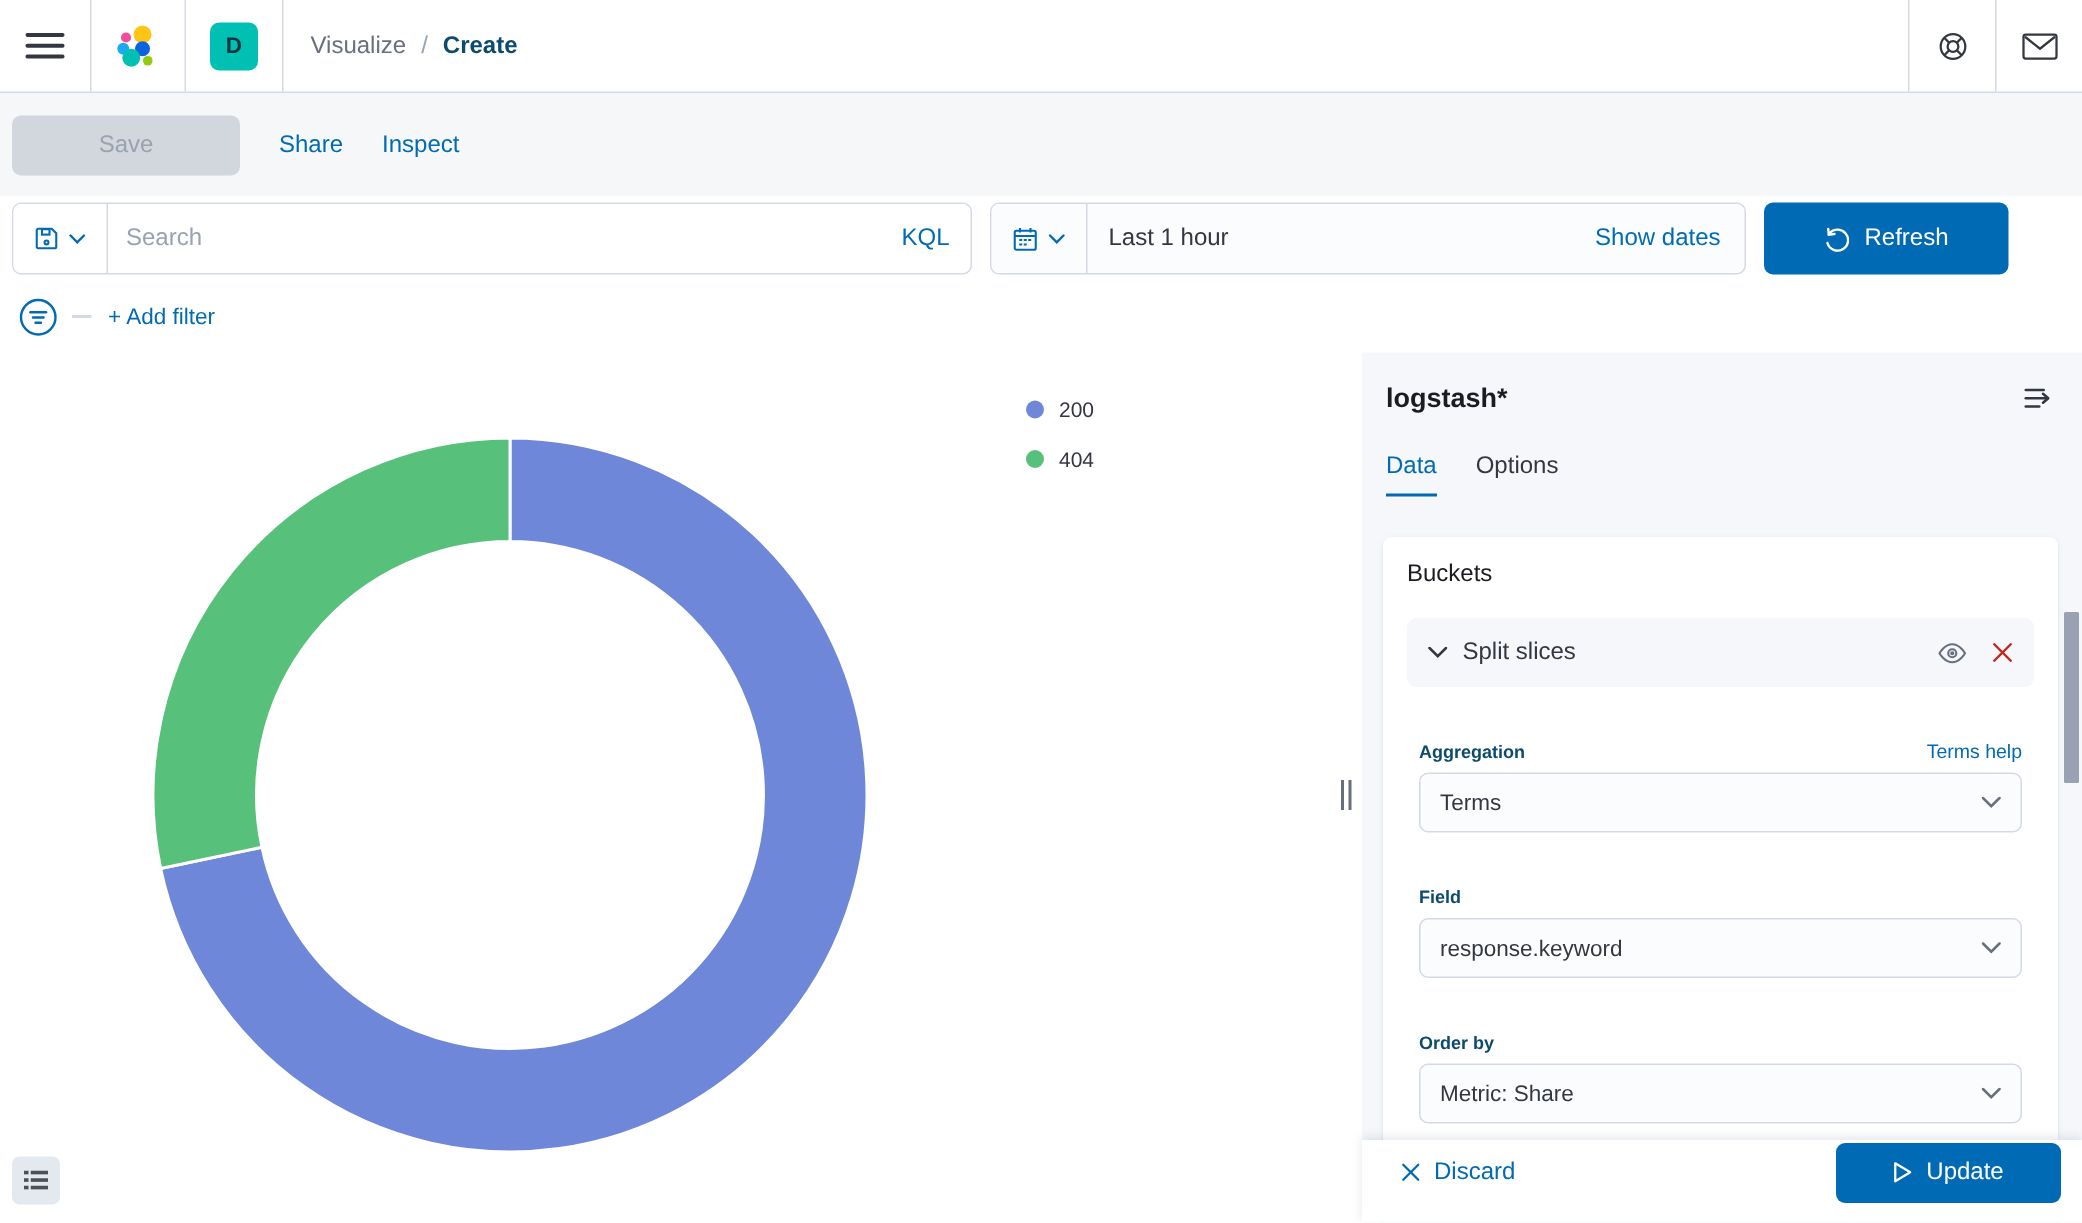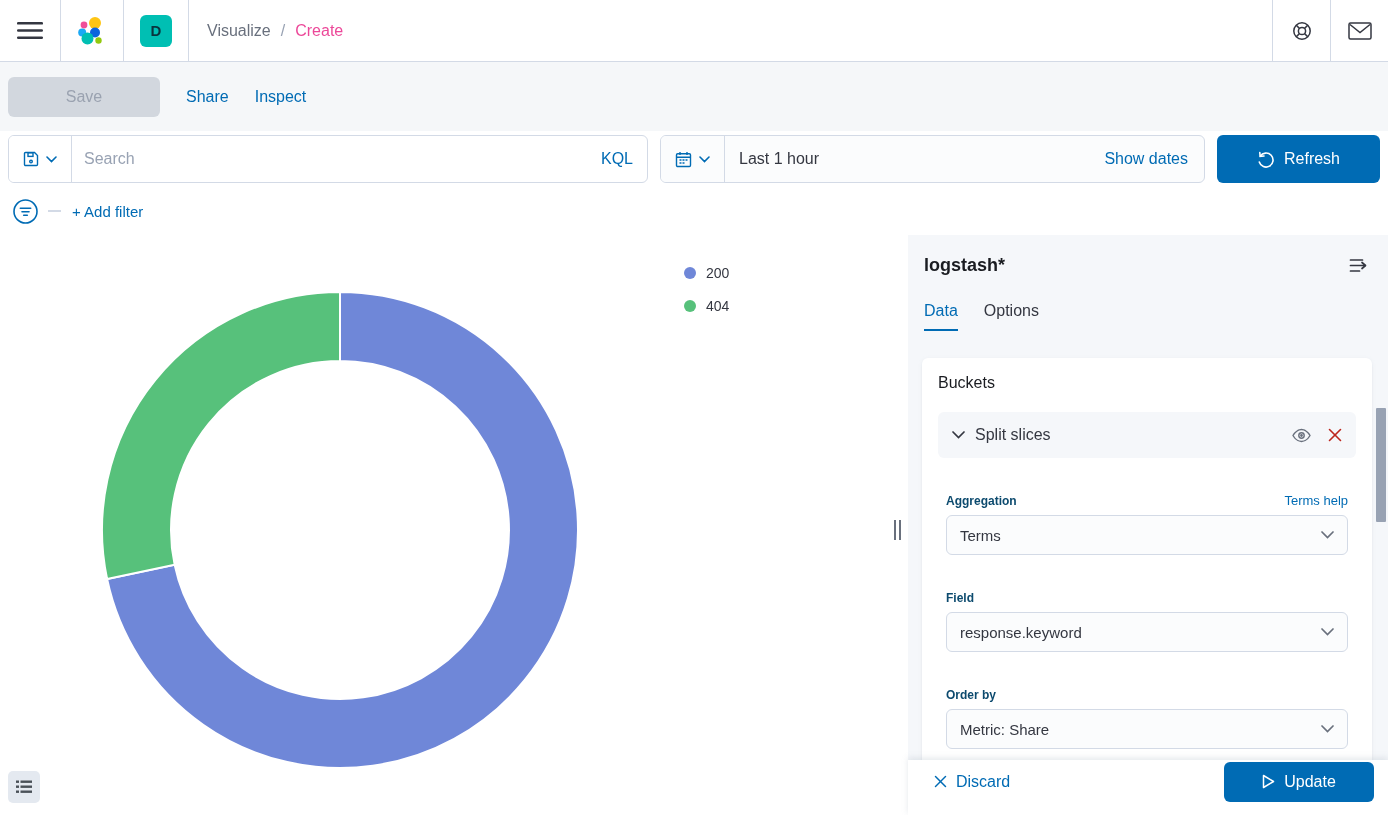--- a/index.html
+++ b/index.html
@@ -8,37 +8,37 @@
 
   
   .top-bar { height:62px; border-bottom:1px solid #D3DAE6; display:flex; align-items:stretch; background:#fff; }
   .tb-group { display:flex; align-items:center; }
   .tb-sec { display:flex; align-items:center; justify-content:center; padding:0 16px; height:100%; cursor:pointer; }
   .tb-divider { width:1px; background:#D3DAE6; height:100%; }
   .badge-d { width:32px; height:32px; border-radius:6px; background:#00BFB3; color:#09343d; font-weight:700; font-size:15px; display:flex; align-items:center; justify-content:center; }
   .breadcrumb { display:flex; align-items:center; gap:10px; margin-left:18px; font-size:16px; }
   .crumb-inactive { color:#69707D; cursor:pointer; }
   .crumb-sep { color:#98A2B3; }
-  .crumb-active { color:#ec4899; font-weight:400; }
+  .crumb-active { color:#0c4a6e; font-weight:700; }
   .tb-right { margin-left:auto; display:flex; align-items:stretch; }
   .tb-icon-btn { width:57px; display:flex; align-items:center; justify-content:center; cursor:pointer; }
 
   
   .toolbar-row { height:69px; background:#F5F7F9; display:flex; align-items:center; padding:0 8px; }
   .save-btn { width:152px; height:40px; border:none; border-radius:6px; background:#d2d7de; color:#9aa2b0; font-size:16px; font-family:inherit; }
   .text-btn { margin-left:26px; color:#006BB4; font-size:16px; font-weight:500; cursor:pointer; background:none; border:none; font-family:inherit; }
 
   
   .query-row { height:56px; display:flex; align-items:center; padding:0 8px; gap:12px; background:#fff; }
   .search-control { width:640px; height:48px; border:1px solid #D3DAE6; border-radius:6px; background:#fff; display:flex; align-items:center; overflow:hidden; }
   .seg-btn { height:100%; display:flex; align-items:center; justify-content:center; gap:7px; padding:0 14px; background:#fff; border:none; border-right:1px solid #D3DAE6; cursor:pointer; }
   .search-input { flex:1; height:100%; border:none; outline:none; font-size:16px; color:#343741; padding:0 12px; font-family:inherit; }
   .search-input::placeholder { color:#98A2B3; }
   .kql-label { padding:0 14px; color:#006BB4; font-size:16px; cursor:pointer; }
-  .date-control { width:545px; height:48px; border:1px solid #D3DAE6; border-radius:6px; background:#fbfcfd; display:flex; align-items:center; overflow:hidden; }
+  .date-control { width:504px; height:48px; border:1px solid #D3DAE6; border-radius:6px; background:#fbfcfd; display:flex; align-items:center; overflow:hidden; }
   .date-text { flex:1; padding-left:14px; font-size:16px; color:#343741; }
   .show-dates { padding-right:16px; color:#006BB4; font-size:16px; font-weight:500; cursor:pointer; background:none; border:none; font-family:inherit; }
   .refresh-btn { width:163px; height:48px; background:#006BB4; border:none; border-radius:6px; color:#fff; font-size:16px; font-weight:500; display:flex; align-items:center; justify-content:center; gap:10px; cursor:pointer; font-family:inherit; }
 
   
   .filter-row { height:48px; display:flex; align-items:center; padding:0 12px; background:#fff; }
   .filter-dash { width:13px; height:2px; background:#D3DAE6; margin:0 11px 0 9px; }
   .add-filter { color:#006BB4; font-size:15px; cursor:pointer; background:none; border:none; font-family:inherit; }
 
   

